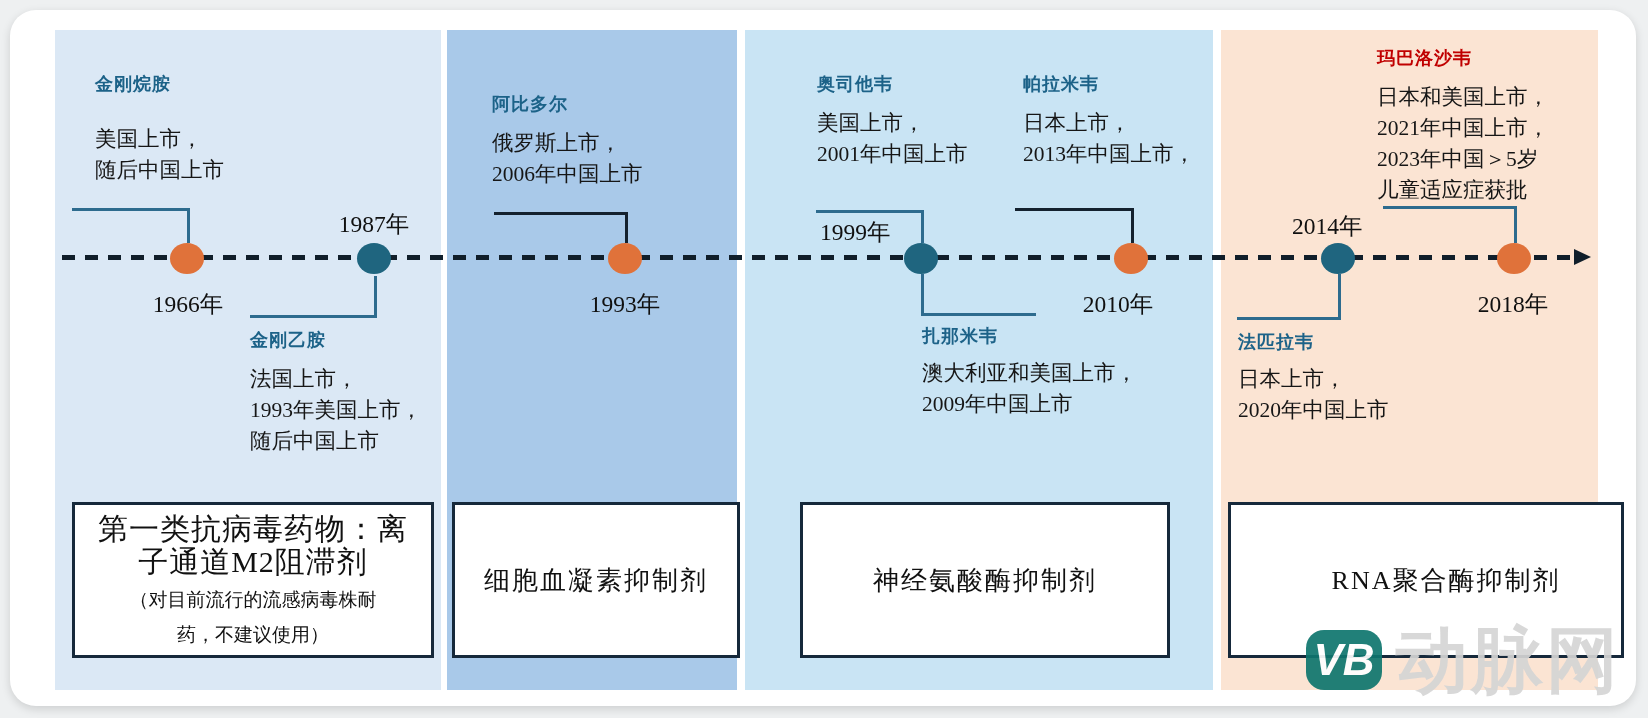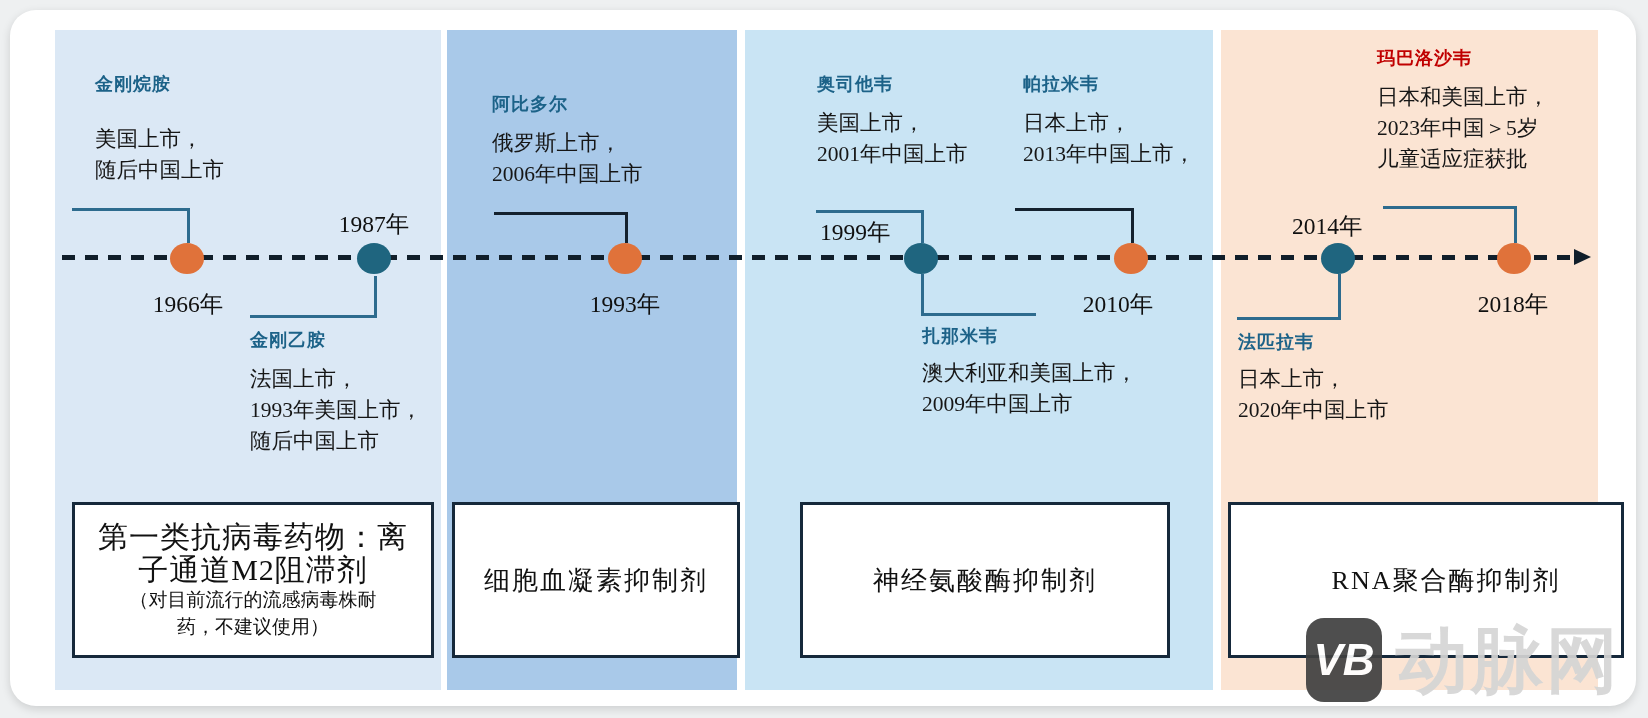--- a/index.html
+++ b/index.html
@@ -54,28 +54,28 @@
   .year.centered{transform:translateX(-50%);}
 
   .info-box{
     position:absolute;top:502px;height:150px;background:#ffffff;
     border:3px solid #16293b;z-index:2;
     display:flex;flex-direction:column;align-items:center;justify-content:center;
     text-align:center;
   }
   .box-label{font-size:26px;letter-spacing:2px;color:#111;}
   .box-title-line{font-size:30px;letter-spacing:1px;color:#111;line-height:33px;}
-  .box-note-line{font-size:19px;color:#111;line-height:27px;}
+  .box-note-line{font-size:19px;color:#111;line-height:27px;margin-top:8px;}
 
   .watermark{
     position:absolute;left:1306px;top:618px;z-index:10;opacity:.92;
     display:flex;align-items:center;gap:14px;
   }
   .wm-logo{
-    width:76px;height:84px;background:#404040;border-radius:18px;
+    width:76px;height:60px;background:#0f766e;border-radius:18px;
     display:flex;align-items:center;justify-content:center;
   }
   .wm-logo-text{
     font-family:"Liberation Sans","DejaVu Sans",sans-serif;
     font-size:44px;font-weight:bold;font-style:italic;color:#ffffff;
   }
   .wm-brand{
     font-family:"Liberation Sans","DejaVu Sans",sans-serif;
     font-size:72px;font-weight:bold;color:#d5d5d5;letter-spacing:3px;
     line-height:84px;white-space:nowrap;
@@ -150,20 +150,21 @@
   </div>
   <div class="drug-title" style="left:922px;top:324px;">扎那米韦</div>
   <div class="drug-body" style="left:922px;top:358px;">
     <div>澳大利亚和美国上市，</div>
     <div>2009年中国上市</div>
   </div>
 
   <div class="drug-title red" style="left:1377px;top:46px;">玛巴洛沙韦</div>
   <div class="drug-body" style="left:1377px;top:82px;">
     <div>日本和美国上市，</div>
+    <div>2021年中国上市，</div>
     <div>2023年中国＞5岁</div>
     <div>儿童适应症获批</div>
   </div>
   <div class="drug-title" style="left:1238px;top:330px;">法匹拉韦</div>
   <div class="drug-body" style="left:1238px;top:364px;">
     <div>日本上市，</div>
     <div>2020年中国上市</div>
   </div>
 
   <div class="info-box" style="left:72px;width:356px;">

